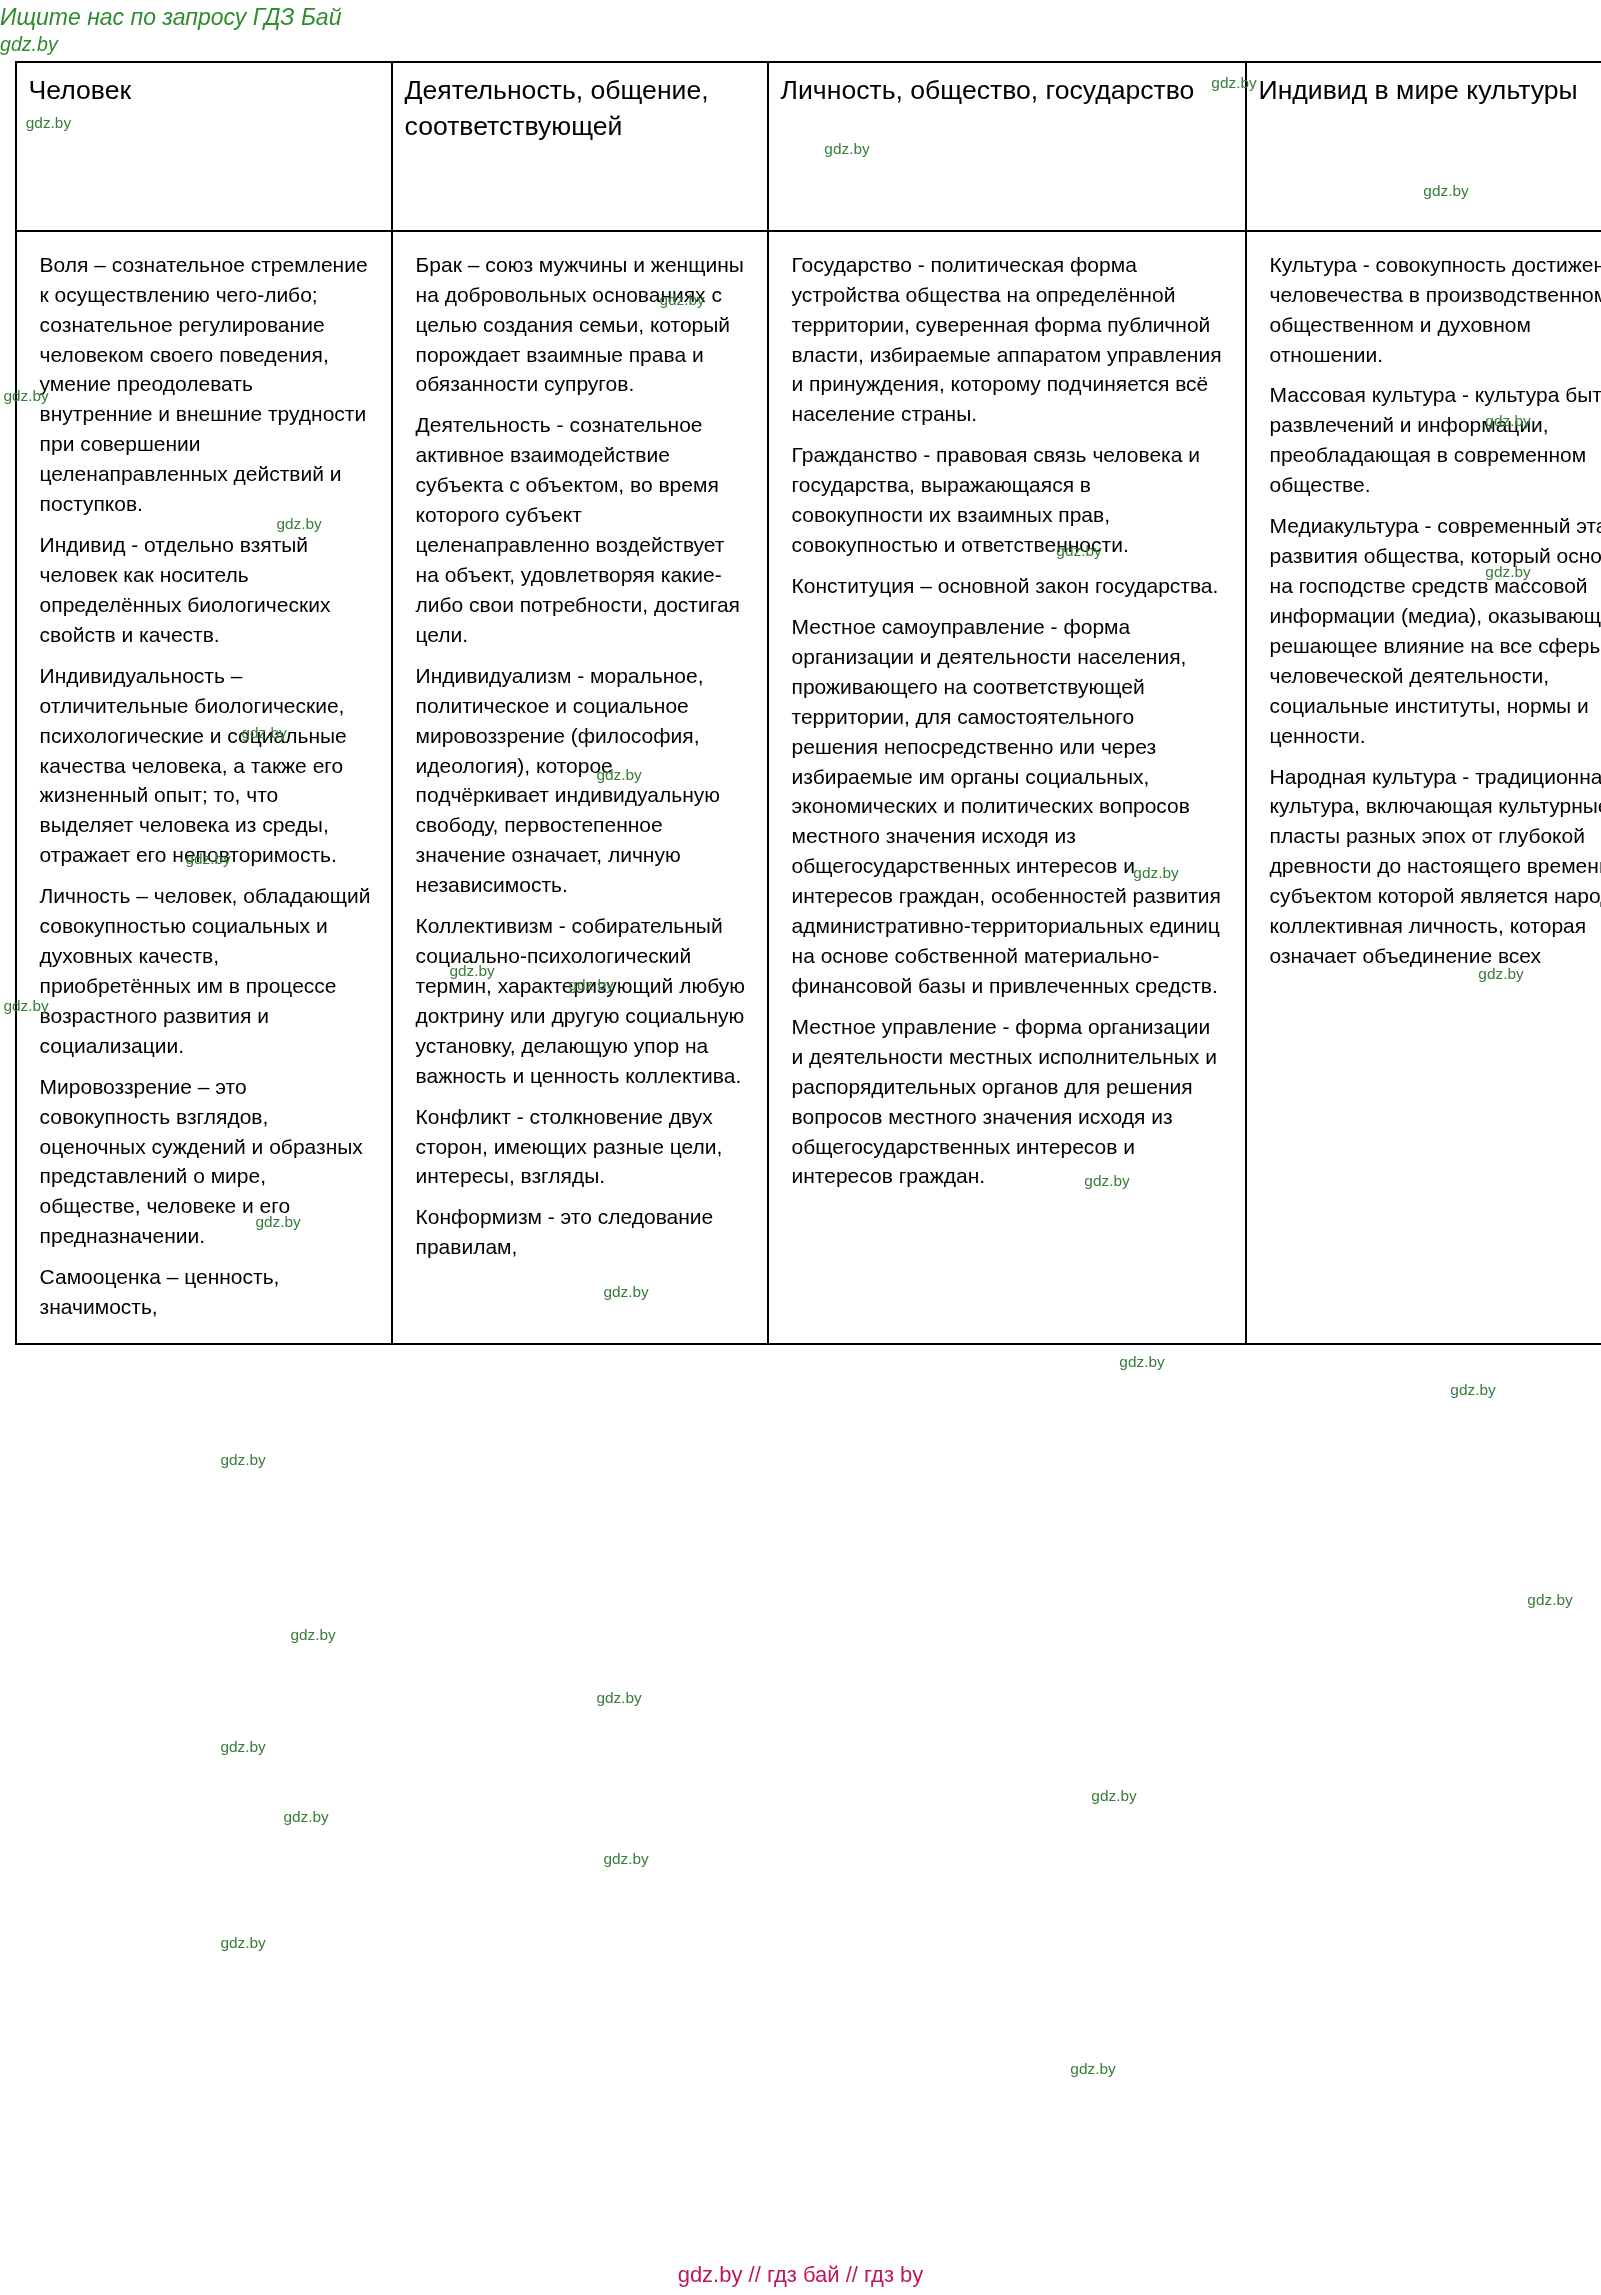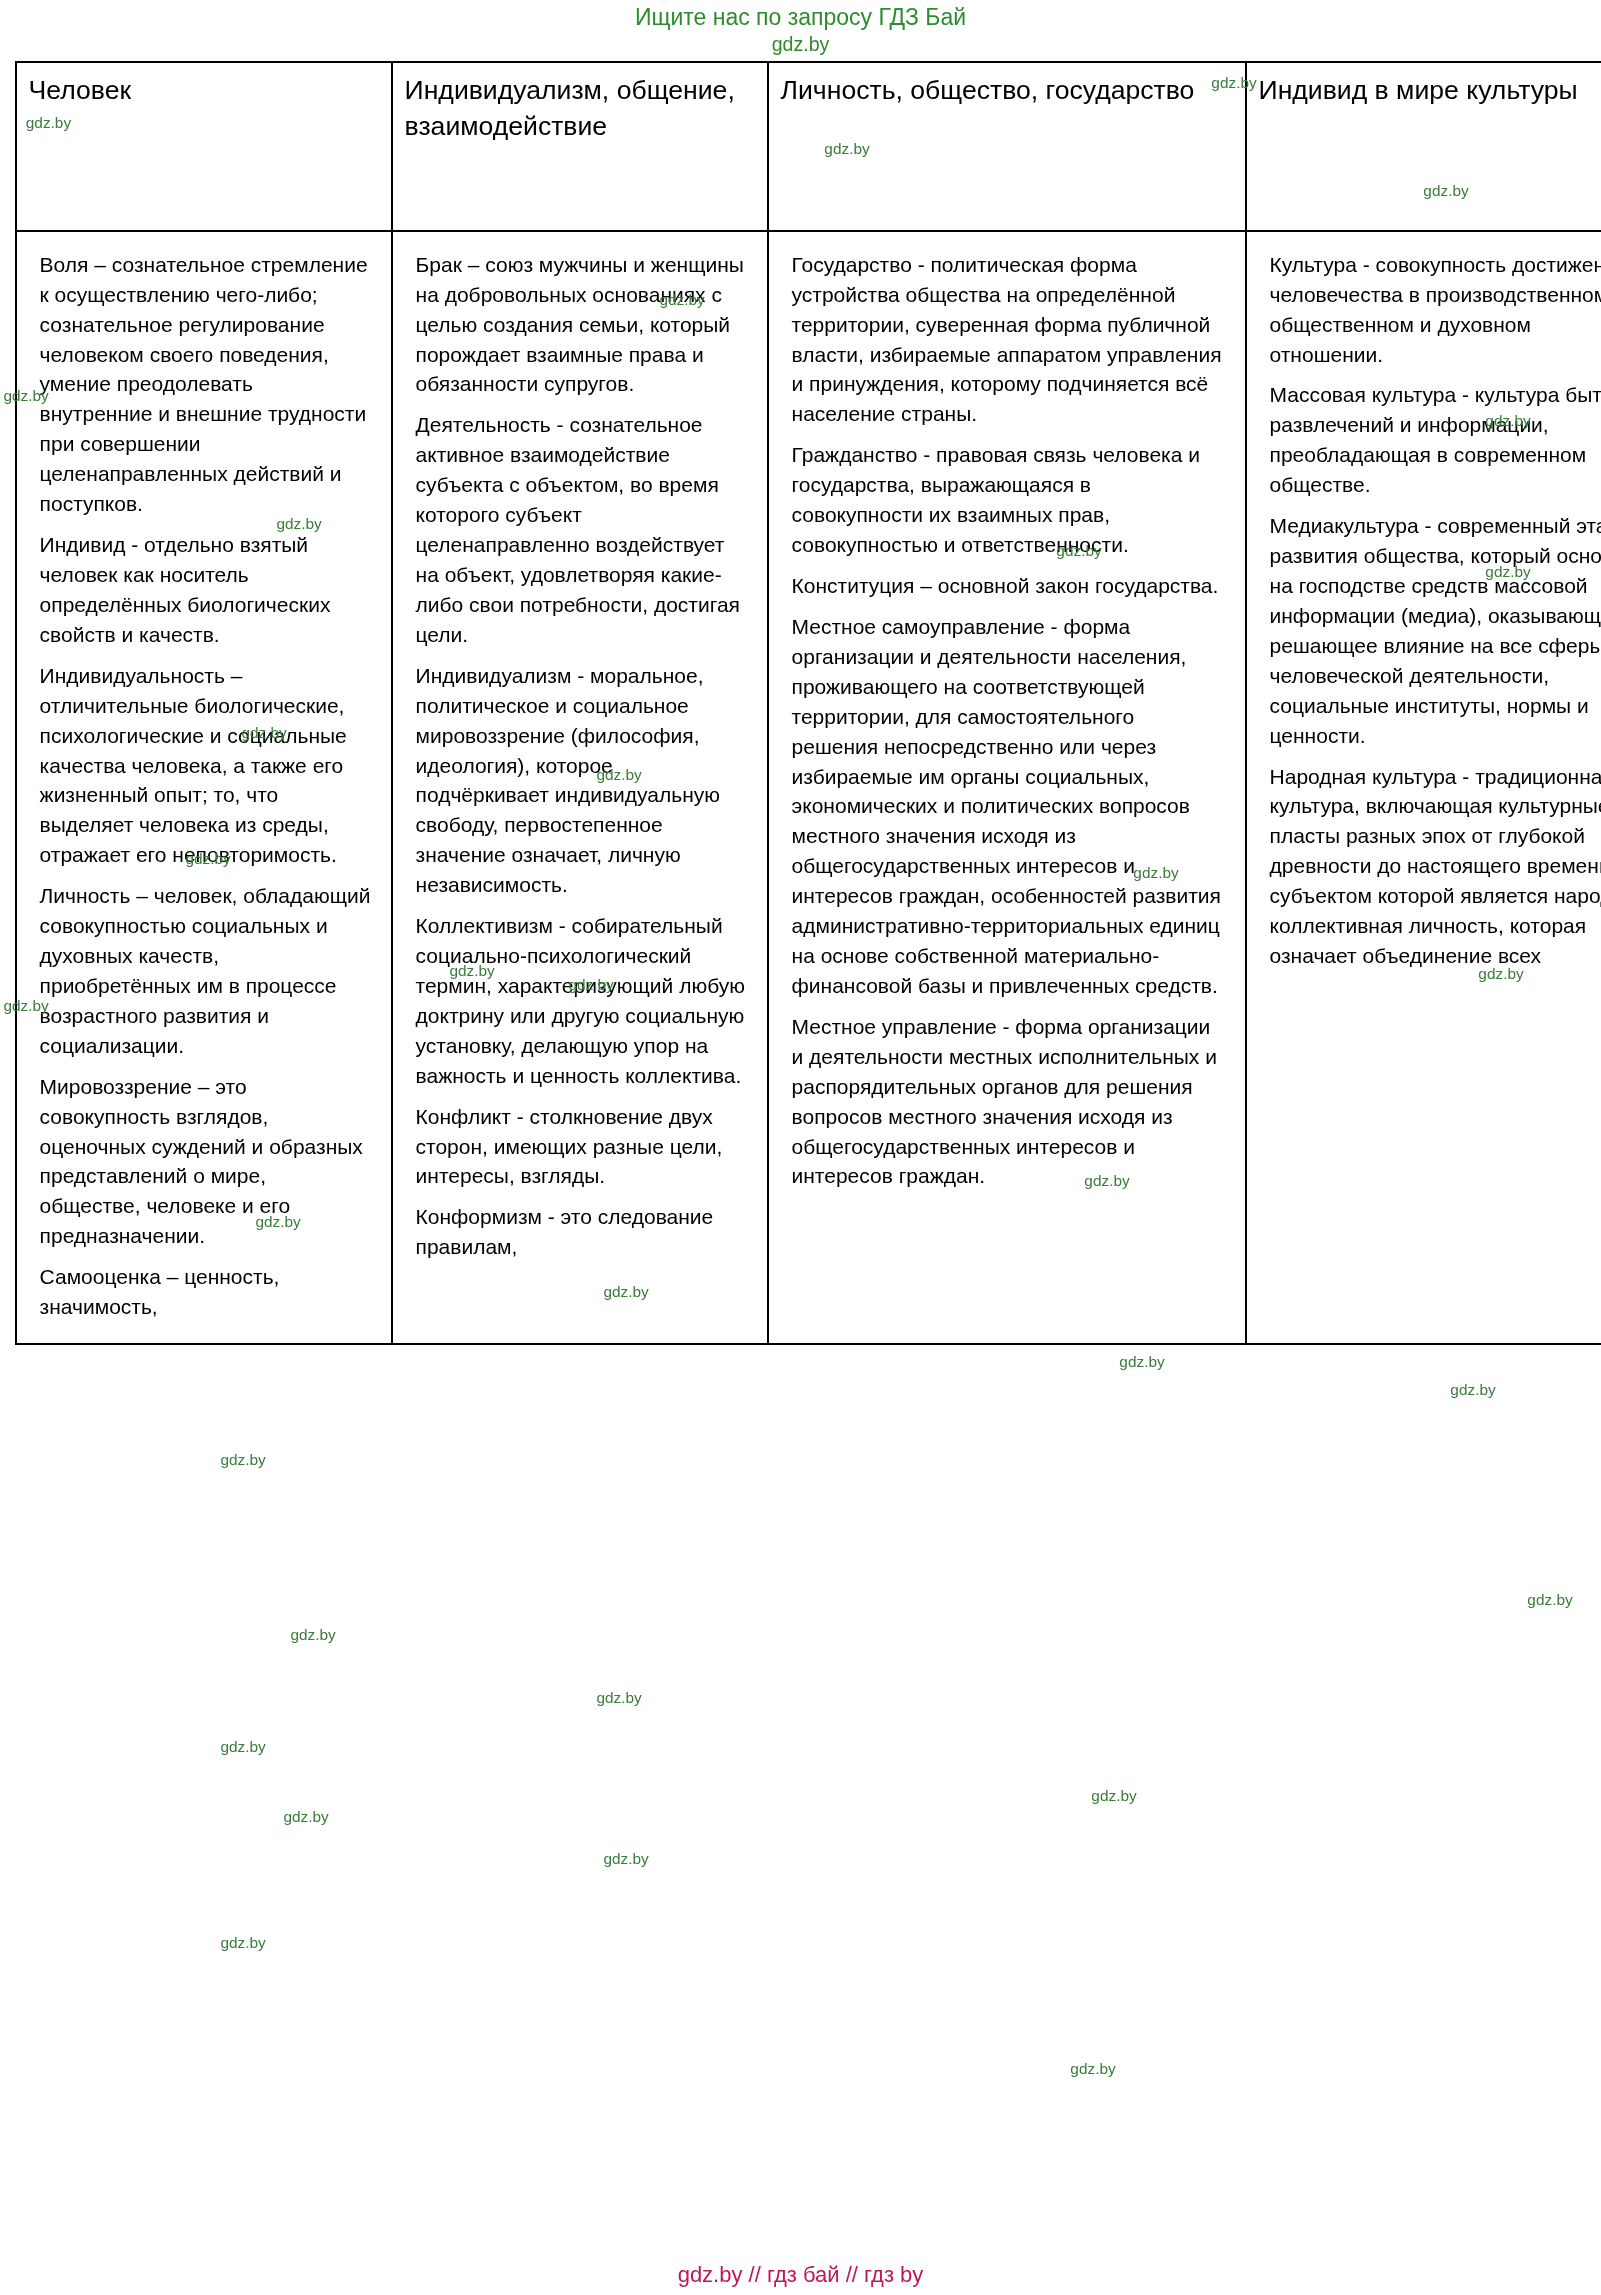--- a/index.html
+++ b/index.html
@@ -15,26 +15,26 @@
   }
   .page {
     position: relative;
     width: 1601px;
     min-height: 2295px;
     box-sizing: border-box;
     padding: 0;
     overflow: hidden;
   }
   .top-banner {
-    text-align: center;
     color: #2e8b2e;
     font-size: 23px;
     padding-top: 4.2px;
     padding-bottom: 1.4px;
     font-family: "Liberation Sans", sans-serif;
+    font-style: italic;
   }
   .top-banner .sub {
     display: block;
     font-size: 19.6px;
     color: #2e8b2e;
     margin-top: 1.4px;
   }
   table.main {
     border-collapse: collapse;
     width: 1571px;
@@ -105,21 +105,21 @@
   </div>
 
   <table class="main">
     <thead>
       <tr>
         <th class="col1">
           <span>Человек</span>
           <span class="wm hdr-wm-1">gdz.by</span>
         </th>
         <th class="col2">
-          <span>Индивидуализм, общение, взаимодействие</span>
+          <span>Деятельность, общение, соответствующей</span>
         </th>
         <th class="col3">
           <span>Личность, общество, государство</span>
           <span class="wm hdr-wm-3">gdz.by</span>
           <span class="wm hdr-wm-3b">gdz.by</span>
         </th>
         <th class="col4">
           <span>Индивид в мире культуры</span>
           <span class="wm hdr-wm-4">gdz.by</span>
         </th>

